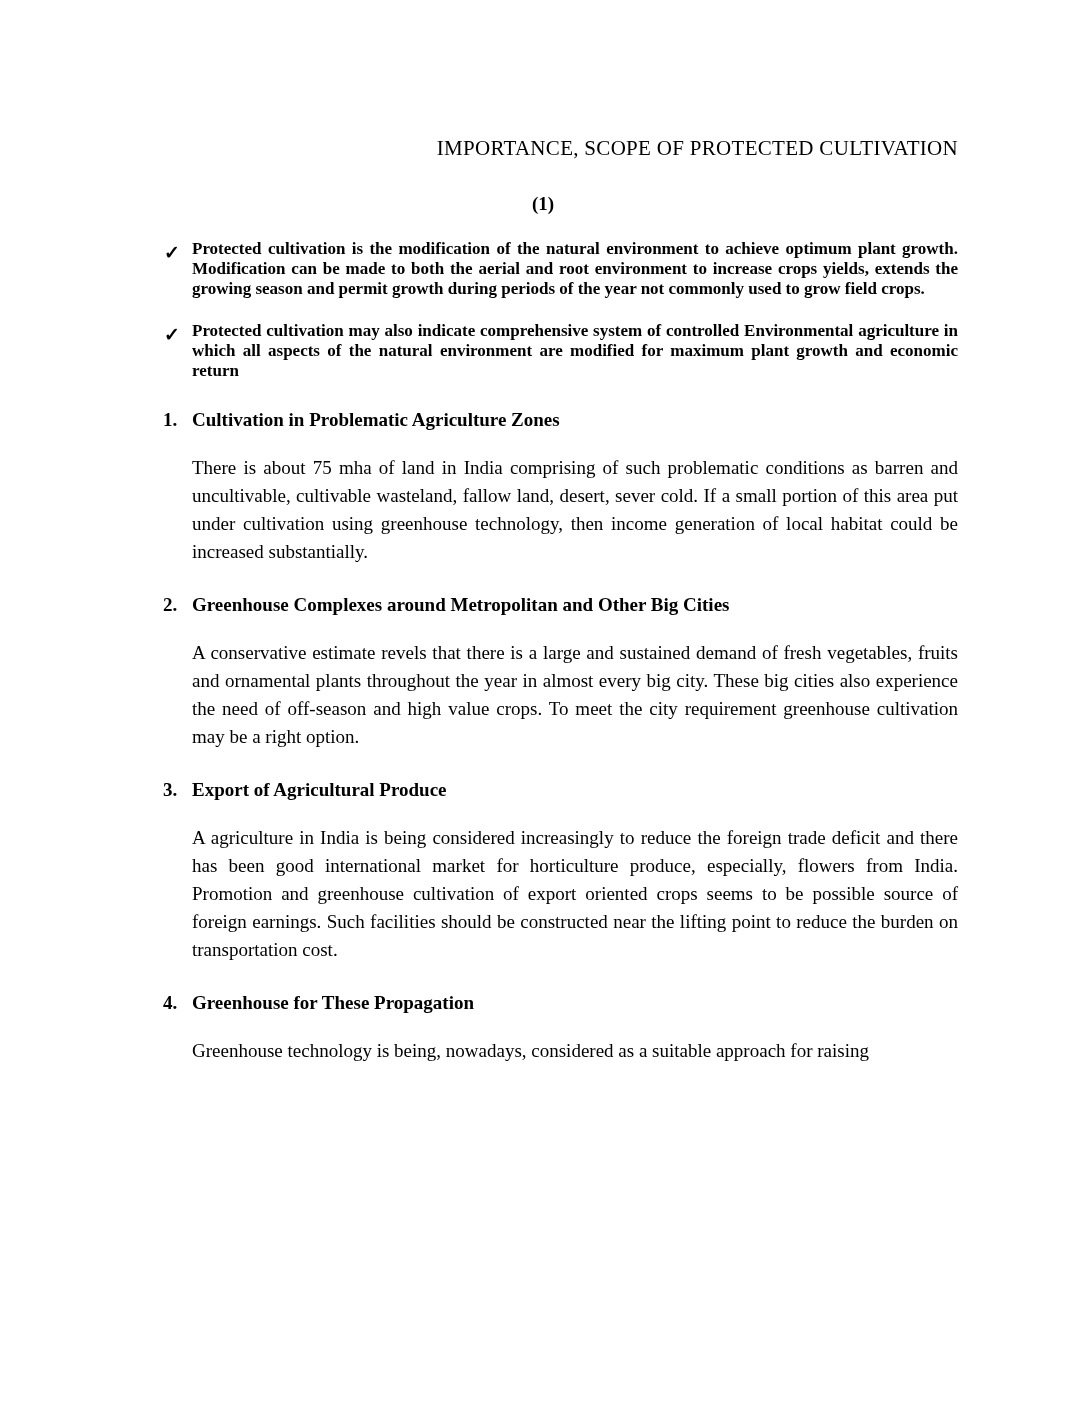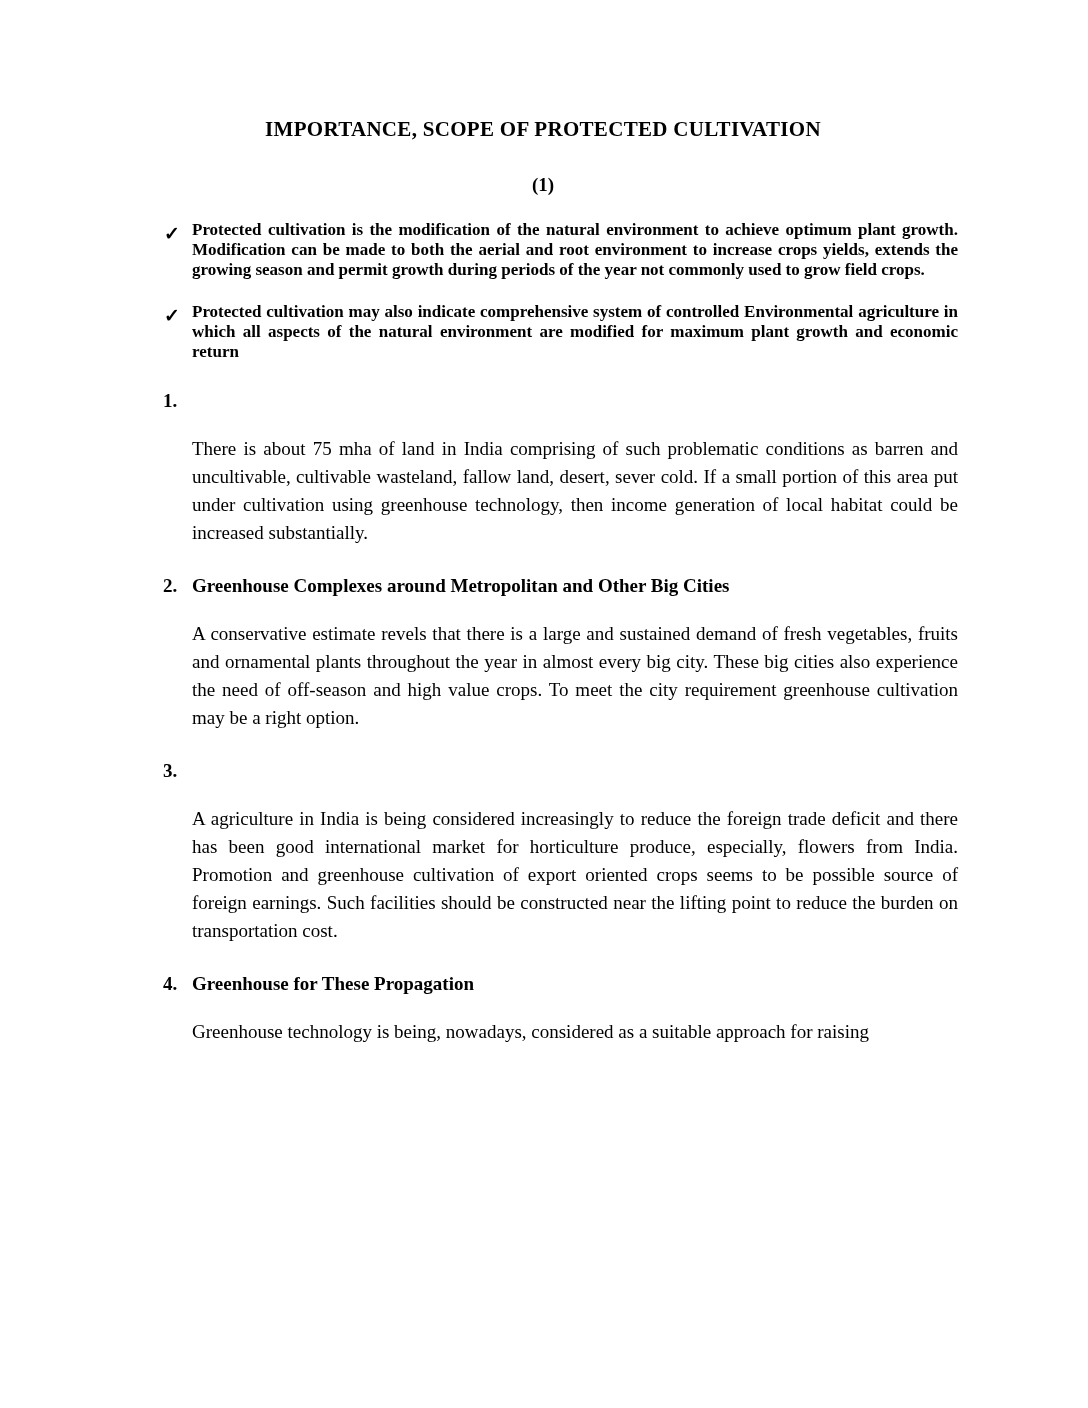--- a/index.html
+++ b/index.html
@@ -7,25 +7,26 @@
   .page {
     width: 1088px;
     height: 1408px;
     background: #ffffff;
     color: #000000;
     font-family: "Liberation Serif", "DejaVu Serif", serif;
     padding: 116px 130px 0 128px;
     overflow: hidden;
   }
   .doc-title {
-    text-align: center;
-    font-weight: bold;
+    text-align: right;
+    font-weight: normal;
     font-size: 21px;
     line-height: 26px;
     letter-spacing: 0.3px;
+    margin-top: 19px;
   }
   .page-num {
     text-align: center;
     font-weight: bold;
     font-size: 19px;
     line-height: 26px;
     margin-top: 30px;
   }
   .sec-label {
     font-weight: bold;
@@ -91,35 +92,37 @@
 
   <div class="bullet">
     <span class="check">✓</span>
     <p class="bullet-text">Protected cultivation may also indicate comprehensive  system  of controlled Environmental agriculture in which all aspects of the natural environment are modified for maximum plant growth and economic return</p>
   </div>
 
 
   <div class="section">
     <div class="sec-heading">
       <span class="num">1.</span>
+      <span class="heading-text">Cultivation in Problematic Agriculture Zones</span>
     </div>
     <p class="body-text">There is about 75 mha of land in India comprising of such problematic conditions as barren and uncultivable, cultivable wasteland, fallow land, desert, sever cold. If a small portion of this area put under cultivation using greenhouse technology, then income generation of local habitat could be increased substantially.</p>
   </div>
 
   <div class="section">
     <div class="sec-heading">
       <span class="num">2.</span>
       <span class="heading-text">Greenhouse Complexes around Metropolitan and Other Big Cities</span>
     </div>
     <p class="body-text">A conservative estimate revels that there is a large and sustained demand of fresh vegetables, fruits and ornamental plants throughout the year in almost every big city. These big cities also experience the need of off-season and high value crops. To meet the city requirement greenhouse cultivation may be a right option.</p>
   </div>
 
   <div class="section">
     <div class="sec-heading">
       <span class="num">3.</span>
+      <span class="heading-text">Export of Agricultural Produce</span>
     </div>
     <p class="body-text">A agriculture in India is being considered increasingly to reduce the foreign trade deficit and there has been good international market for horticulture produce, especially, flowers from India. Promotion and greenhouse cultivation of export oriented crops seems to be possible source of foreign earnings. Such facilities should be constructed near the lifting point to reduce the burden on transportation cost.</p>
   </div>
 
   <div class="section">
     <div class="sec-heading">
       <span class="num">4.</span>
       <span class="heading-text">Greenhouse for These Propagation</span>
     </div>
     <p class="body-text">Greenhouse technology is being, nowadays, considered as a suitable approach for raising</p>

